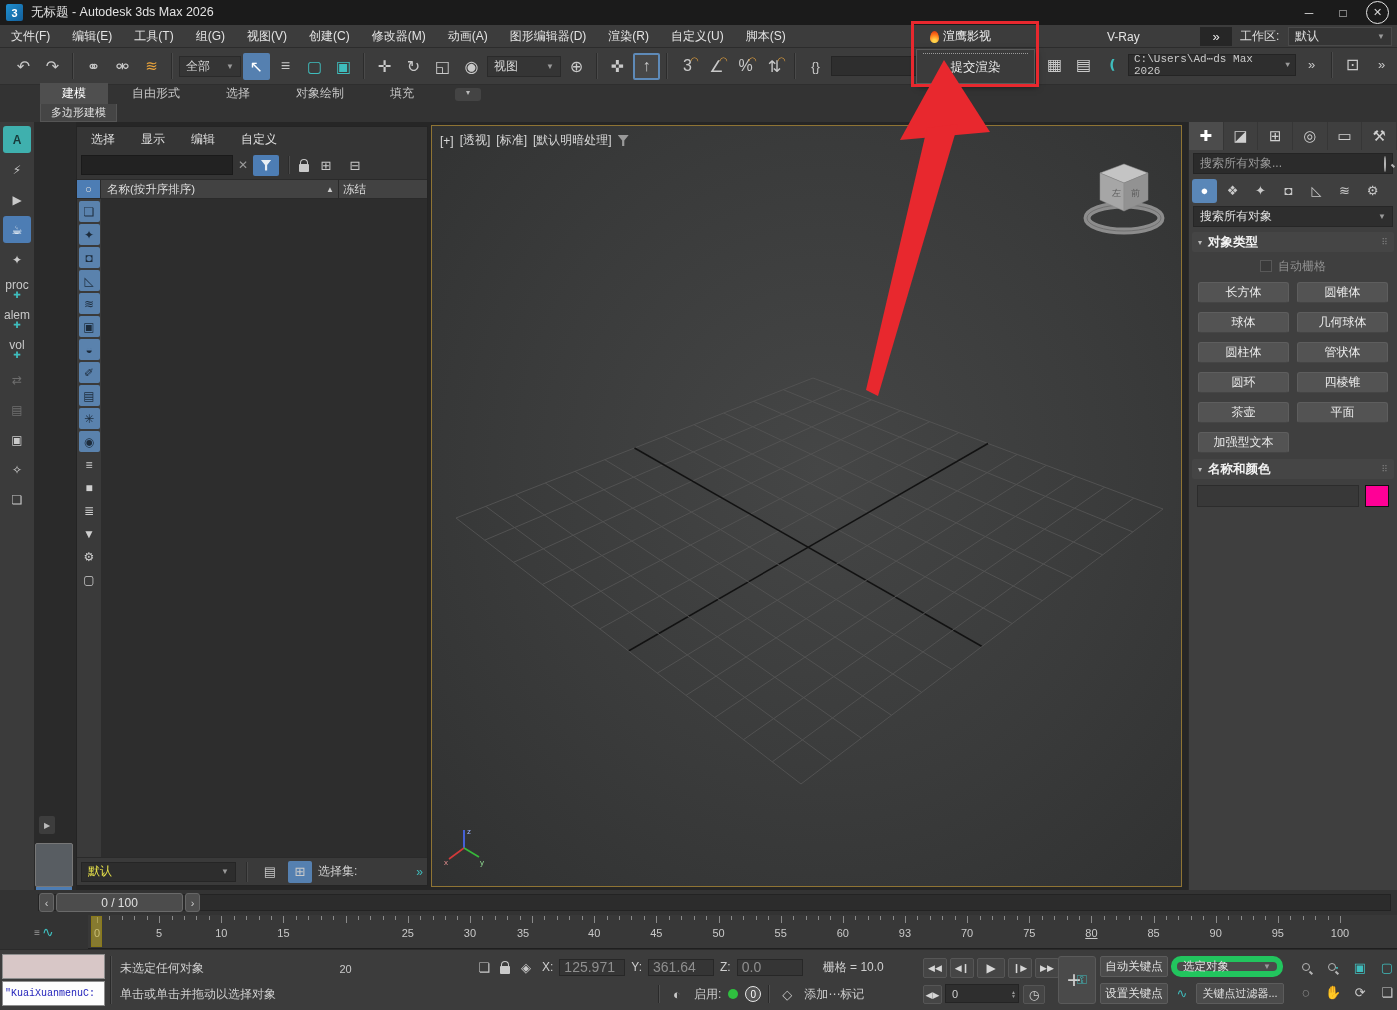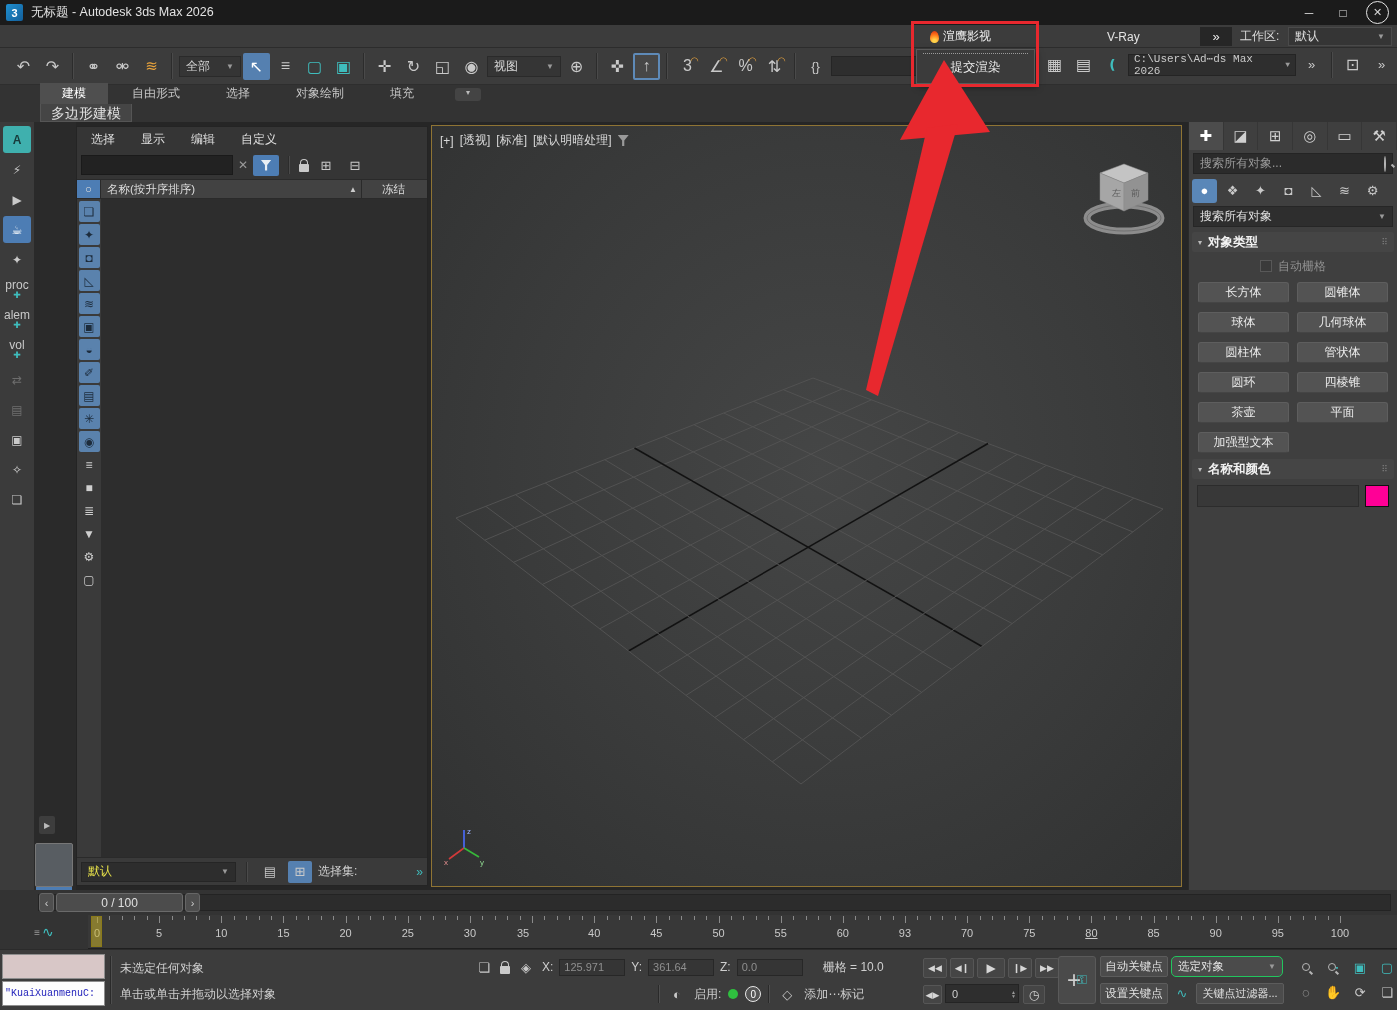--- a/index.html
+++ b/index.html
@@ -36,21 +36,21 @@
 .teal{color:#3fbdbd}
 #ns-field{width:140px;height:20px;background:#2e2e2e;border:1px solid #252525}
 #tb-right{position:absolute;right:2px;top:51px;display:flex;align-items:center;gap:2px}
 #pathdd{width:168px;height:22px;background:#2e2e2e;border:1px solid #242424;font-size:11px;color:#c9c9c9;display:flex;align-items:center;padding:0 5px;font-family:"Liberation Mono","DejaVu Sans Mono",monospace}
 
 #ribbon{left:0;top:85px;width:1397px;height:37px;background:#333}
 #rtabs{display:flex;height:19px;padding-left:40px;align-items:flex-end;gap:2px}
 .rtab{padding:2px 22px;font-size:12px;color:#c6c6c6}
 .rtab.active{background:#4f4f4f;color:#fff}
 #rsub{height:18px;display:flex;padding-left:40px}
-#subtab{background:#454545;color:#e0e0e0;font-size:14px;padding:1px 10px;border:1px solid #555;border-top:none}
+#subtab{background:#454545;color:#e0e0e0;font-size:11px;padding:1px 10px;border:1px solid #555;border-top:none}
 #rcollapse{position:absolute;left:455px;top:88px;width:26px;height:13px;background:#444;border-radius:3px;color:#bbb;font-size:8px;text-align:center}
 
 #workarea{left:0;top:122px;width:1397px;height:768px;background:#262626}
 #leftrail{position:absolute;left:0;top:0;width:34px;height:768px;background:#3b3b3b;display:flex;flex-direction:column;align-items:center;padding-top:4px;gap:3px}
 .lritem{width:28px;height:27px;border-radius:3px;display:flex;flex-direction:column;align-items:center;justify-content:center;color:#c9c9c9;font-size:13px;line-height:10px}
 .lritem .lrplus{color:#3fbdbd;font-size:9px}
 .lritem .lrg{font-size:12px}
 .lritem.teal{background:#3fb0ae;color:#173b3b;font-weight:bold}
 .lritem.active{background:#4d7db4;color:#fff}
 .lritem.disabled{opacity:.35}
@@ -66,21 +66,21 @@
 .xico{color:#9a9a9a;font-size:12px}
 .filterbtn{width:26px;height:21px;background:#4d7db4;border-radius:2px;display:flex;align-items:center;justify-content:center}
 .funico{width:11px;height:11px;background:#e8eef4;clip-path:polygon(0 0,100% 0,60% 50%,60% 100%,40% 100%,40% 50%)}
 .funico.gray{background:#9a9a9a}
 .lockico{width:10px;height:8px;background:#c9c9c9;border-radius:1px;position:relative;margin-top:5px}
 .lockico::before{content:"";position:absolute;top:-5px;left:1px;width:6px;height:5px;border:1.5px solid #c9c9c9;border-bottom:none;border-radius:4px 4px 0 0}
 #exp-header{height:20px;background:#424242;border-top:1px solid #2a2a2a;border-bottom:1px solid #2a2a2a;display:flex;align-items:stretch;font-size:11.5px;color:#ddd}
 #hdr-circle{width:24px;background:#4d7db4;display:flex;align-items:center;justify-content:center;color:#ddd;border-right:1px solid #2a2a2a}
 #hdr-name{flex:1;display:flex;align-items:center;padding-left:6px;gap:4px}
 #hdr-sort{margin-left:auto;font-size:8px;color:#ccc;padding-right:4px}
-#hdr-frozen{width:66px;border-left:1px solid #2a2a2a;display:flex;align-items:center;padding-left:20px}
+#hdr-frozen{width:89px;border-left:1px solid #2a2a2a;display:flex;align-items:center;padding-left:4px}
 #exp-body{flex:1;display:flex;background:#2d2d2d;overflow:hidden}
 #filtercol{width:24px;background:#3a3a3a;display:flex;flex-direction:column;align-items:center;padding-top:2px;gap:2px}
 .fitem{width:21px;height:21px;border-radius:2px;display:flex;align-items:center;justify-content:center;font-size:12px;color:#cfcfcf}
 .fitem.on{background:#5a82ad;color:#1d2c3c}
 #exp-bottom{height:28px;background:#3a3a3a;border-top:1px solid #2a2a2a;display:flex;align-items:center;padding:0 4px;gap:6px}
 #presetdd{width:155px;height:20px;background:#2d2d2d;border:1px solid #252525;display:flex;align-items:center;padding:0 6px;font-size:12px;color:#e8e24a}
 .bico{width:24px;height:22px;display:flex;align-items:center;justify-content:center;color:#c9c9c9;font-size:13px;border-radius:2px}
 #selset{font-size:12px;color:#d0d0d0}
 #exp-chev{margin-left:auto;color:#3fbdbd;font-size:12px}
 
@@ -126,34 +126,34 @@
 #marker{position:absolute;left:91px;top:1px;width:11px;height:31px;background:rgba(199,176,42,.55);border:1px solid #8a7a1a;z-index:2}
 
 #statusbar{left:0;top:949px;width:1397px;height:61px;background:#3c3c3c;border-top:1px solid #2b2b2b}
 #listener{position:absolute;left:2px;top:4px;width:103px;height:53px}
 #listener .pink{height:25px;background:#d8c7c7;border:1px solid #8e8e8e}
 #listener .white{height:25px;margin-top:2px;background:#fdfdfd;border:1px solid #8e8e8e;font-family:"Liberation Mono","DejaVu Sans Mono",monospace;font-size:10px;color:#2222bb;display:flex;align-items:center;padding-left:2px;overflow:hidden;white-space:nowrap}
 .vsep{position:absolute;width:2px;border-left:1px solid #2a2a2a;border-right:1px solid #4e4e4e}
 #statusline{position:absolute;left:120px;top:10px;font-size:12px;color:#cfcfcf}
 #promptline{position:absolute;left:120px;top:36px;font-size:12px;color:#cfcfcf}
 .sico{width:20px;height:18px;display:flex;align-items:center;justify-content:center;color:#c9c9c9;font-size:13px}
-.cfield{width:66px;height:17px;background:#353535;border:1px solid #272727;font-size:11px;color:#8f8f8f;display:flex;align-items:center;padding-left:4px}
+.cfield{width:66px;height:17px;background:#353535;border:1px solid #272727;font-size:14px;color:#8f8f8f;display:flex;align-items:center;padding-left:4px}
 .slabel{font-size:12px;color:#cfcfcf}
 #coordrow{position:absolute;left:474px;top:8px;display:flex;align-items:center;gap:6px}
 #enablerow{position:absolute;left:658px;top:35px;display:flex;align-items:center;gap:7px}
 #gdot{width:10px;height:10px;border-radius:50%;background:#2fbf3f}
 #zbtn{width:16px;height:16px;border:1.6px solid #e8e8e8;border-radius:50%;background:#555;color:#fff;font-size:10px;display:flex;align-items:center;justify-content:center}
 .abtn{position:absolute;background:#454545;border:1px solid #565656;border-radius:2px;color:#d6d6d6;display:flex;align-items:center;justify-content:center;font-size:9px}
 #framefield{position:absolute;left:945px;top:34px;width:74px;height:19px;background:#2e2e2e;border:1px solid #242424;font-size:11px;color:#cfcfcf;display:flex;align-items:center;padding-left:6px}
 #framefield .sp{margin-left:auto;display:flex;flex-direction:column;font-size:5px;color:#999;padding-right:2px;line-height:4px}
 #bigkey{position:absolute;left:1058px;top:6px;width:38px;height:48px;background:#4a4a4a;border:1px solid #5a5a5a;border-radius:3px;display:flex;align-items:center;justify-content:center}
 #bigkey .plus{font-size:24px;color:#cfcfcf}
 #bigkey .keyg{color:#3fbdbd;font-size:13px;margin-left:-4px}
 .kbtn{position:absolute;width:68px;height:21px;background:#4b4b4b;border:1px solid #5c5c5c;border-radius:2px;font-size:11.5px;color:#e2e2e2;display:flex;align-items:center;justify-content:center}
-#seldd{position:absolute;left:1171px;top:6px;width:112px;height:21px;background:#4b4b4b;border:1px solid #22c55e;border-radius:5px;font-size:11.5px;color:#e2e2e2;display:flex;align-items:center;padding:0 6px}
+#seldd{position:absolute;left:1171px;top:6px;width:112px;height:21px;background:#4b4b4b;border:6px solid #22c55e;border-radius:10px;font-size:11.5px;color:#e2e2e2;display:flex;align-items:center;padding:0 6px}
 #keyfilters{position:absolute;left:1196px;top:33px;width:88px;height:21px;background:#4b4b4b;border:1px solid #5c5c5c;border-radius:2px;font-size:11px;color:#e2e2e2;display:flex;align-items:center;justify-content:center}
 #keyico{position:absolute;left:1171px;top:33px;width:22px;height:21px;color:#3fbdbd;font-size:13px;display:flex;align-items:center;justify-content:center}
 #navgrid{position:absolute;left:1293px;top:5px;display:grid;grid-template-columns:repeat(4,26px);grid-auto-rows:24px;gap:1px}
 .nico{display:flex;align-items:center;justify-content:center;color:#c9c9c9;font-size:13px}
 .nico .teal{color:#3fbdbd}
 
 #anno-dropdown{position:absolute;left:916px;top:49px;width:119px;height:35px;background:#3b3b3b;border:1px solid #5a5a5a;z-index:40;box-shadow:2px 3px 6px rgba(0,0,0,.5)}
 #anno-dropdown .tear{margin:3px 6px 0 6px;border-top:1px dotted #9a9a9a;height:3px}
 #anno-dropdown .ditem{text-align:center;font-size:12.5px;color:#ededed;padding-top:3px}
 #anno-box{position:absolute;left:911px;top:21px;width:128px;height:66px;border:3px solid #e8282e;z-index:50;pointer-events:none}
@@ -168,20 +168,34 @@
     <div id="appicon">3</div>
     <div id="apptitle">无标题 - Autodesk 3ds Max 2026</div>
     <div style="margin-left:auto;display:flex;align-items:center">
       <div class="winbtn">─</div>
       <div class="winbtn">□</div>
       <div id="closebtn">✕</div>
     </div>
   </div>
 
   <div id="menubar" class="abs">
+    <div id="mb-items" class="row">
+        <div class="mitem">文件(F)</div>
+        <div class="mitem">编辑(E)</div>
+        <div class="mitem">工具(T)</div>
+        <div class="mitem">组(G)</div>
+        <div class="mitem">视图(V)</div>
+        <div class="mitem">创建(C)</div>
+        <div class="mitem">修改器(M)</div>
+        <div class="mitem">动画(A)</div>
+        <div class="mitem">图形编辑器(D)</div>
+        <div class="mitem">渲染(R)</div>
+        <div class="mitem">自定义(U)</div>
+        <div class="mitem">脚本(S)</div>
+      </div>
     <div id="menu-highlight" class="mitem">
       <span class="flame"></span>
       <span>渲鹰影视</span>
     </div>
     <div id="menu-arnold" class="mitem">Arnold</div>
     <div id="menu-vray" class="mitem">V-Ray</div>
     <div id="mb-overflow">»</div>
     <div id="ws-label">工作区:</div>
     <div id="ws-dd">
       <span>默认</span>
@@ -591,21 +605,21 @@
         <div class="tick" style="left: 246.16px; height: 4px;"></div>
         <div class="tick" style="left: 258.59px; height: 4px;"></div>
         <div class="tick" style="left: 271.02px; height: 4px;"></div>
         <div class="tick" style="left: 283.45px; height: 7px;"></div>
         <div class="ticklabel" style="left: 283.45px;">15</div>
         <div class="tick" style="left: 295.88px; height: 4px;"></div>
         <div class="tick" style="left: 308.31px; height: 4px;"></div>
         <div class="tick" style="left: 320.74px; height: 4px;"></div>
         <div class="tick" style="left: 333.17px; height: 4px;"></div>
         <div class="tick" style="left: 345.6px; height: 7px;"></div>
-        <div class="ticklabel" style="left: 345.6px;">20</div>
+        <div class="ticklabel" style="left: 345.6px; margin-top: 36px;">20</div>
         <div class="tick" style="left: 358.03px; height: 4px;"></div>
         <div class="tick" style="left: 370.46px; height: 4px;"></div>
         <div class="tick" style="left: 382.89px; height: 4px;"></div>
         <div class="tick" style="left: 395.32px; height: 4px;"></div>
         <div class="tick" style="left: 407.75px; height: 7px;"></div>
         <div class="ticklabel" style="left: 407.75px;">25</div>
         <div class="tick" style="left: 420.18px; height: 4px;"></div>
         <div class="tick" style="left: 432.61px; height: 4px;"></div>
         <div class="tick" style="left: 445.04px; height: 4px;"></div>
         <div class="tick" style="left: 457.47px; height: 4px;"></div>

